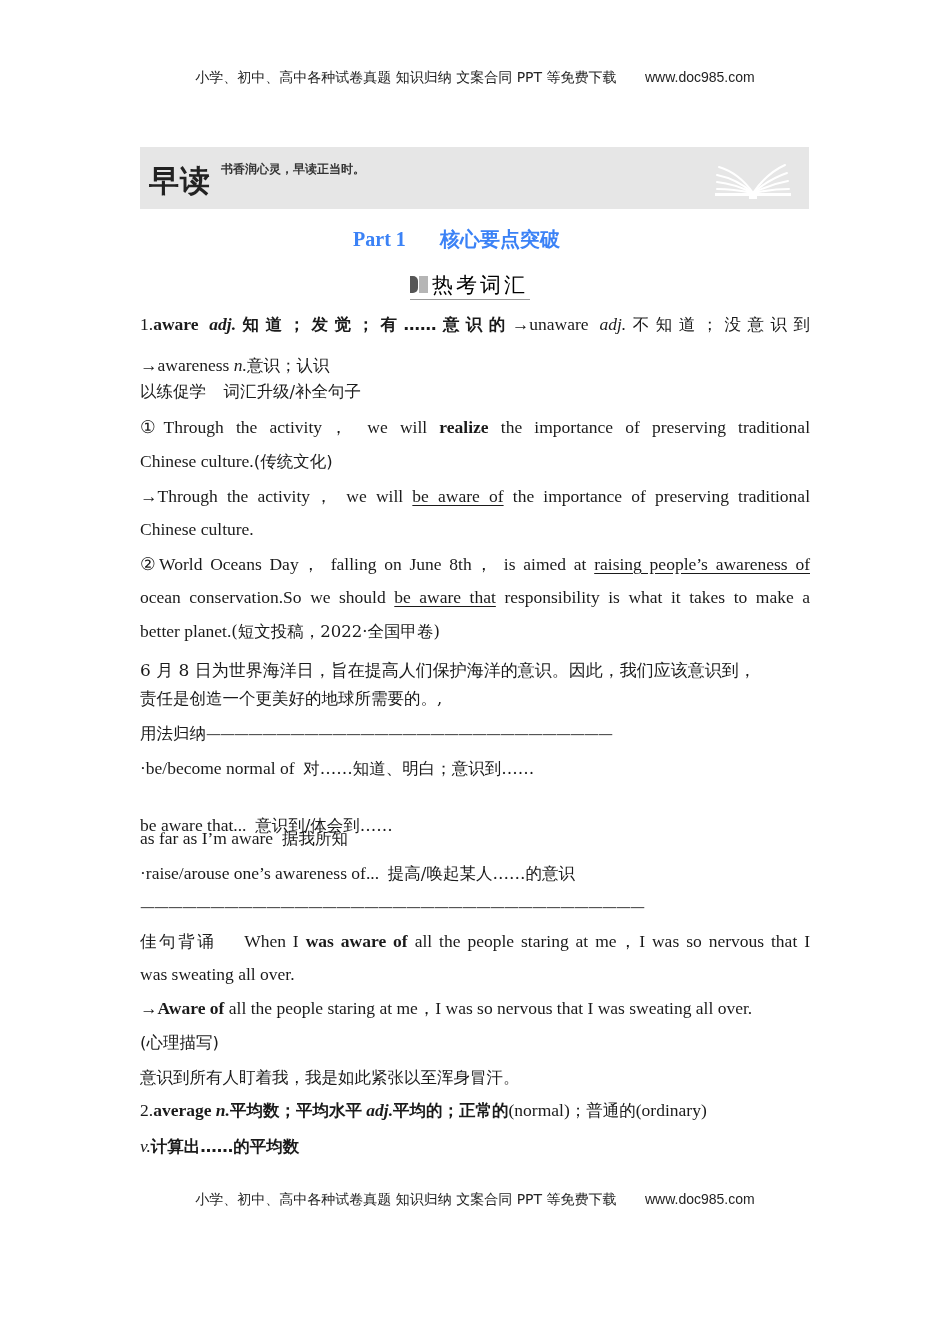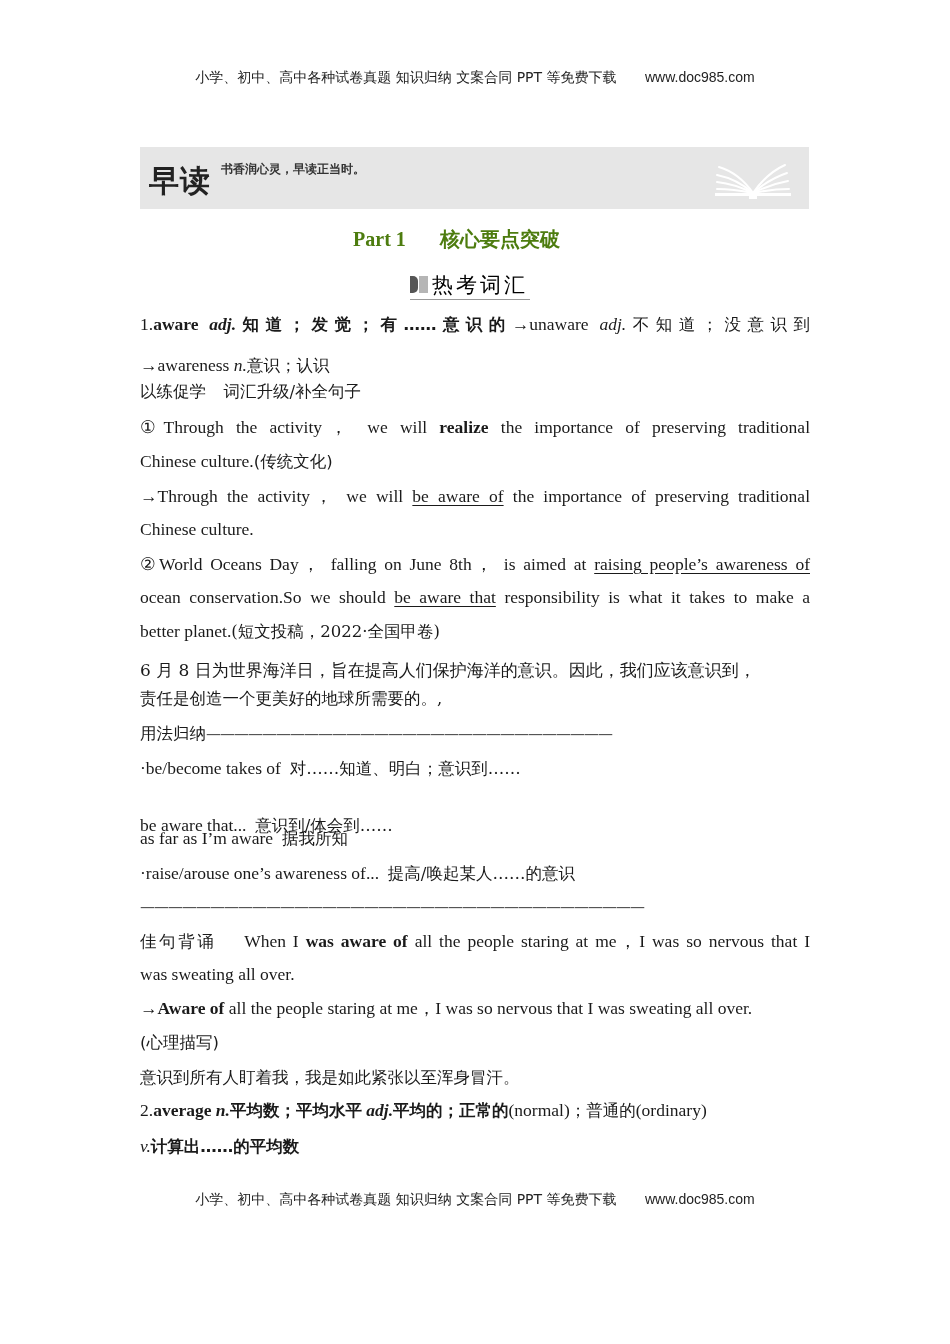--- a/index.html
+++ b/index.html
@@ -25,21 +25,21 @@
       font-family: "DejaVu Serif", "Liberation Serif", serif; color: #222; letter-spacing: 1px;
     }
     .banner-slogan {
       position: absolute; left: 81px; top: 14px; font-size: 12px; font-weight: bold;
       font-family: "DejaVu Serif", "Liberation Serif", serif; color: #333;
     }
     .book-icon { position: absolute; right: 18px; top: 12px; width: 76px; height: 42px; }
 
     .part-title {
       position: absolute; left: 0; width: 913px; top: 226px; text-align: center;
-      font-size: 20px; font-weight: bold; color: #4d7c0f;
+      font-size: 20px; font-weight: bold; color: #3b82f6;
     }
     .part-title .gap { display: inline-block; width: 34px; }
     .section-head {
       position: absolute; left: 410px; top: 272px; height: 27px;
       border-bottom: 1.5px solid #999; padding-right: 2px;
       font-family: "DejaVu Sans", "Liberation Sans", sans-serif; font-size: 21px; color: #000000;
       letter-spacing: 3px; line-height: 26px;
     }
     .section-head .marker {
       display: inline-block; width: 18px; height: 17px; vertical-align: -1px; margin-right: 4px; position: relative;
@@ -136,21 +136,21 @@
     <span class="cn-serif" style="font-size:17px;">6 月 8 日为世界海洋日，旨在提高人们保护海洋的意识。因此，我们应该意识到，</span>
   </div>
   <div class="line" style="top:378px;">
     <span class="cn-serif">责任是创造一个更美好的地球所需要的。,</span>
   </div>
 
   <div class="line" style="top:413px;">
     <span class="cn">用法归纳</span><span class="dash-rule">—————————————————————————————</span>
   </div>
   <div class="line" style="top:448px;">
-    <span>·be/become takes of</span>&nbsp;&nbsp;<span class="cn-serif">对……知道、明白；意识到……</span>
+    <span>·be/become normal of</span>&nbsp;&nbsp;<span class="cn-serif">对……知道、明白；意识到……</span>
   </div>
   <div class="line" style="top:483px;margin-top:22px;">
     <span>be aware that...</span>&nbsp;&nbsp;<span class="cn-serif">意识到/体会到……</span>
   </div>
   <div class="line" style="top:518px;">
     <span>as far as I’m aware</span>&nbsp;&nbsp;<span class="cn-serif">据我所知</span>
   </div>
   <div class="line" style="top:553px;">
     <span>·raise/arouse one’s awareness of...</span>&nbsp;&nbsp;<span class="cn-serif">提高/唤起某人……的意识</span>
   </div>

